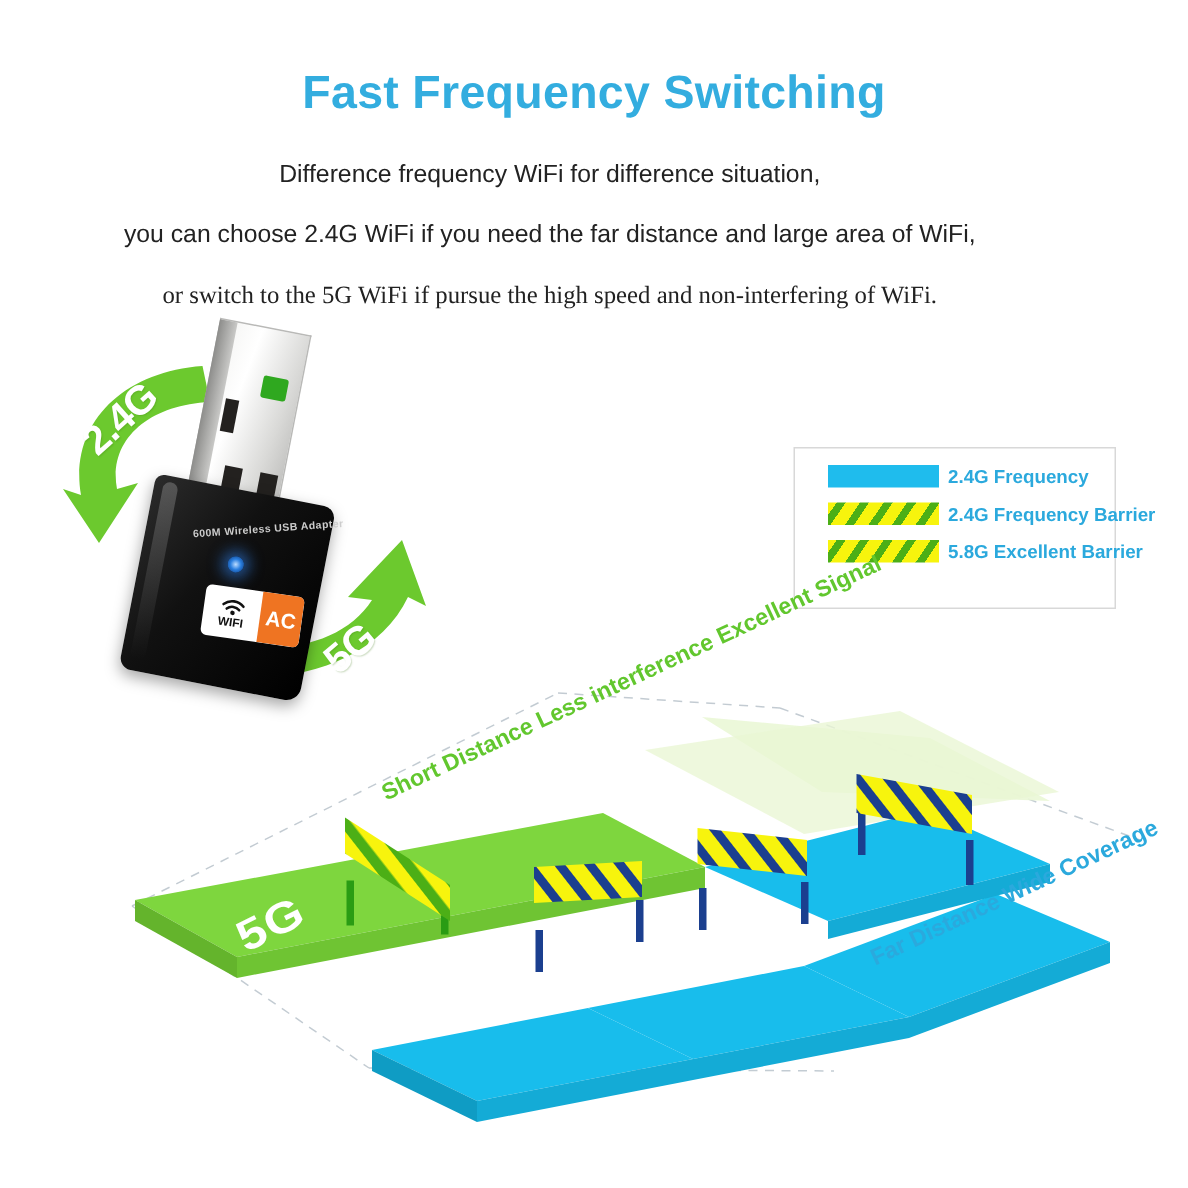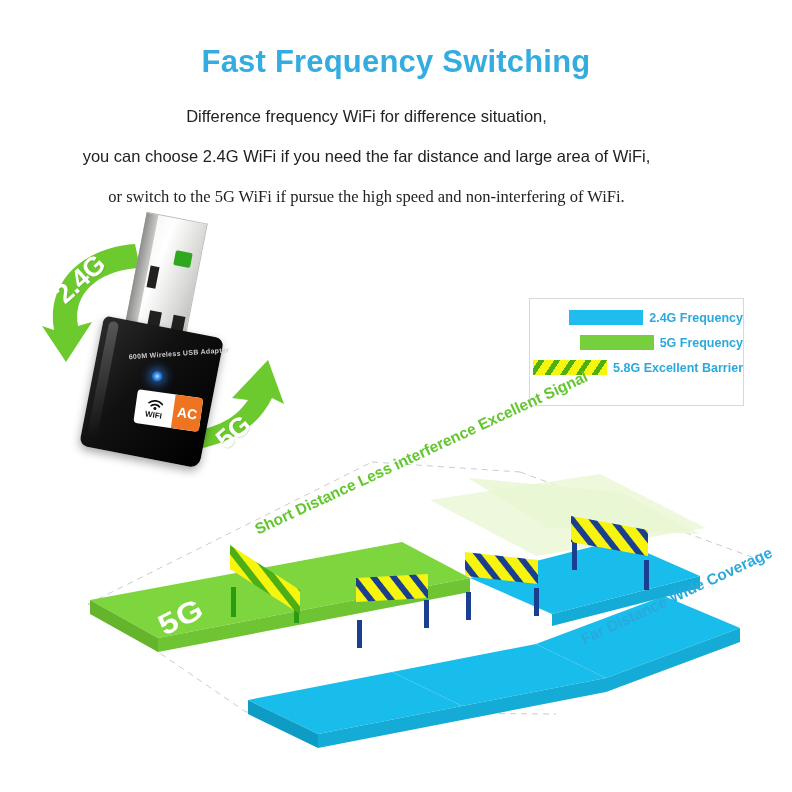--- a/index.html
+++ b/index.html
@@ -28,21 +28,21 @@
   .sub3{top:187px;font-family:Liberation Serif, serif;}
 
   
   .legend{
     position:absolute;left:529px;top:298px;width:215px;height:108px;
     background:#ffffff;border:1px solid #d8d8d8;
     box-sizing:border-box;
     padding:7px 0 0 0;
   }
   .legend-row{
-    display:flex;align-items:center;height:23px;margin-bottom:2px;padding-left:22px;justify-content:flex-end;
+    display:flex;align-items:center;height:23px;margin-bottom:2px;padding-left:22px;
   }
   .swatch{width:74px;height:15px;flex:0 0 74px;margin-right:6px;}
   .sw-blue{background:#1fbced;}
   .sw-green{background:#76cf3d;}
   .sw-stripe-green{
     background:repeating-linear-gradient(-56deg,#f7f40d 0 8px,#4caf16 8px 13px);
   }
   .sw-stripe-blue{
     background:repeating-linear-gradient(-56deg,#f7f40d 0 8px,#4caf16 8px 13px);
   }
@@ -147,22 +147,22 @@
   <div class="subline sub1">Difference frequency WiFi for difference situation,</div>
   <div class="subline sub2">you can choose 2.4G WiFi if you need the far distance and large area of WiFi,</div>
   <div class="subline sub3">or switch to the 5G WiFi if pursue the high speed and non-interfering of WiFi.</div>
 
   <div class="legend">
     <div class="legend-row">
       <span class="swatch sw-blue"></span>
       <span class="legend-label">2.4G Frequency</span>
     </div>
     <div class="legend-row">
-      <span class="swatch sw-green"></span>
-      <span class="legend-label">5G Frequency</span>
+      <span class="swatch sw-stripe-blue"></span>
+      <span class="legend-label">2.4G Frequency Barrier</span>
     </div>
     <div class="legend-row">
       <span class="swatch sw-stripe-green"></span>
       <span class="legend-label">5.8G Excellent Barrier</span>
     </div>
   </div>
 
   <div class="device">
 
     <svg class="arrow-svg" width="290" height="270" viewBox="0 0 290 270">

